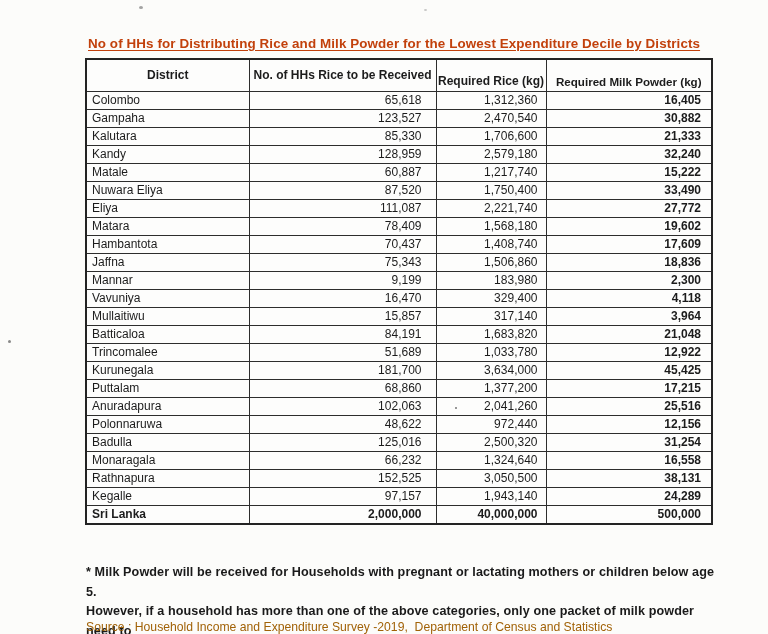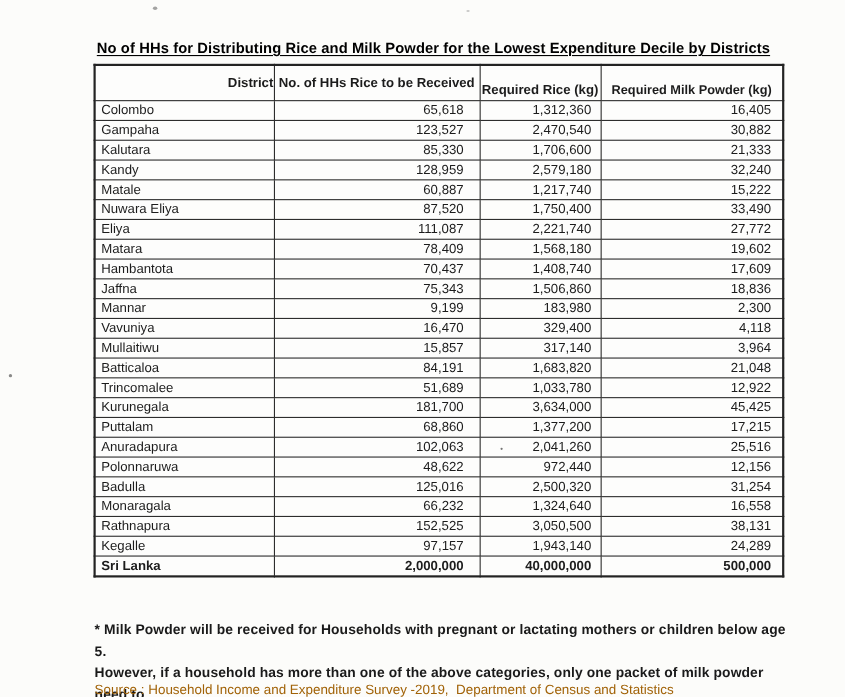--- a/index.html
+++ b/index.html
@@ -9,21 +9,21 @@
     background:#fcfcfa;
     font-family:"Liberation Sans", sans-serif;
     color:#1d1d1d;
     overflow:hidden;
   }
   .page-title {
     position:absolute;
     left:88px; top:36px;
     font-size:13.4px;
     font-weight:700;
-    color:#000000;
+    color:#c2410c;
     text-decoration:underline;
     text-underline-offset:2px;
     letter-spacing:0.1px;
     white-space:nowrap;
   }
   table.data-table {
     position:absolute;
     left:85px; top:58px;
     width:626px;
     border-collapse:collapse;
@@ -39,29 +39,29 @@
     border:1px solid #2d2d2d;
     font-size:12px;
     color:#1c1c1c;
     overflow:hidden;
   }
   thead th {
     height:32px;
     font-weight:700;
     white-space:nowrap;
   }
-  thead th.h0 { vertical-align:middle; text-align:right;margin-top:31px; }
+  thead th.h0 { vertical-align:middle; text-align:center;margin-top:31px; }
   thead th.h1 { vertical-align:middle; text-align:center; }
   thead th.h2 { vertical-align:bottom; text-align:center; font-size:12px; padding-bottom:3px; }
   thead th.h3 { vertical-align:bottom; text-align:center; font-size:11.6px; padding-bottom:3px; }
   tbody td { height:17px; line-height:17px; white-space:nowrap; }
   tbody td.c0 { text-align:left;  padding-left:5px; }
   tbody td.c1 { text-align:right; padding-right:14px; }
   tbody td.c2 { text-align:right; padding-right:8px; }
-  tbody td.c3 { text-align:right; padding-right:10px; }
+  tbody td.c3 { text-align:right; padding-right:10px;font-weight:bold; }
   tbody tr.total td { font-weight:700; }
   .footnote {
     position:absolute;
     left:86px; top:563px;
     width:640px;
     font-size:12.6px;
     font-weight:700;
     color:#1a1a1a;
     line-height:19.5px;
     letter-spacing:0.1px;

